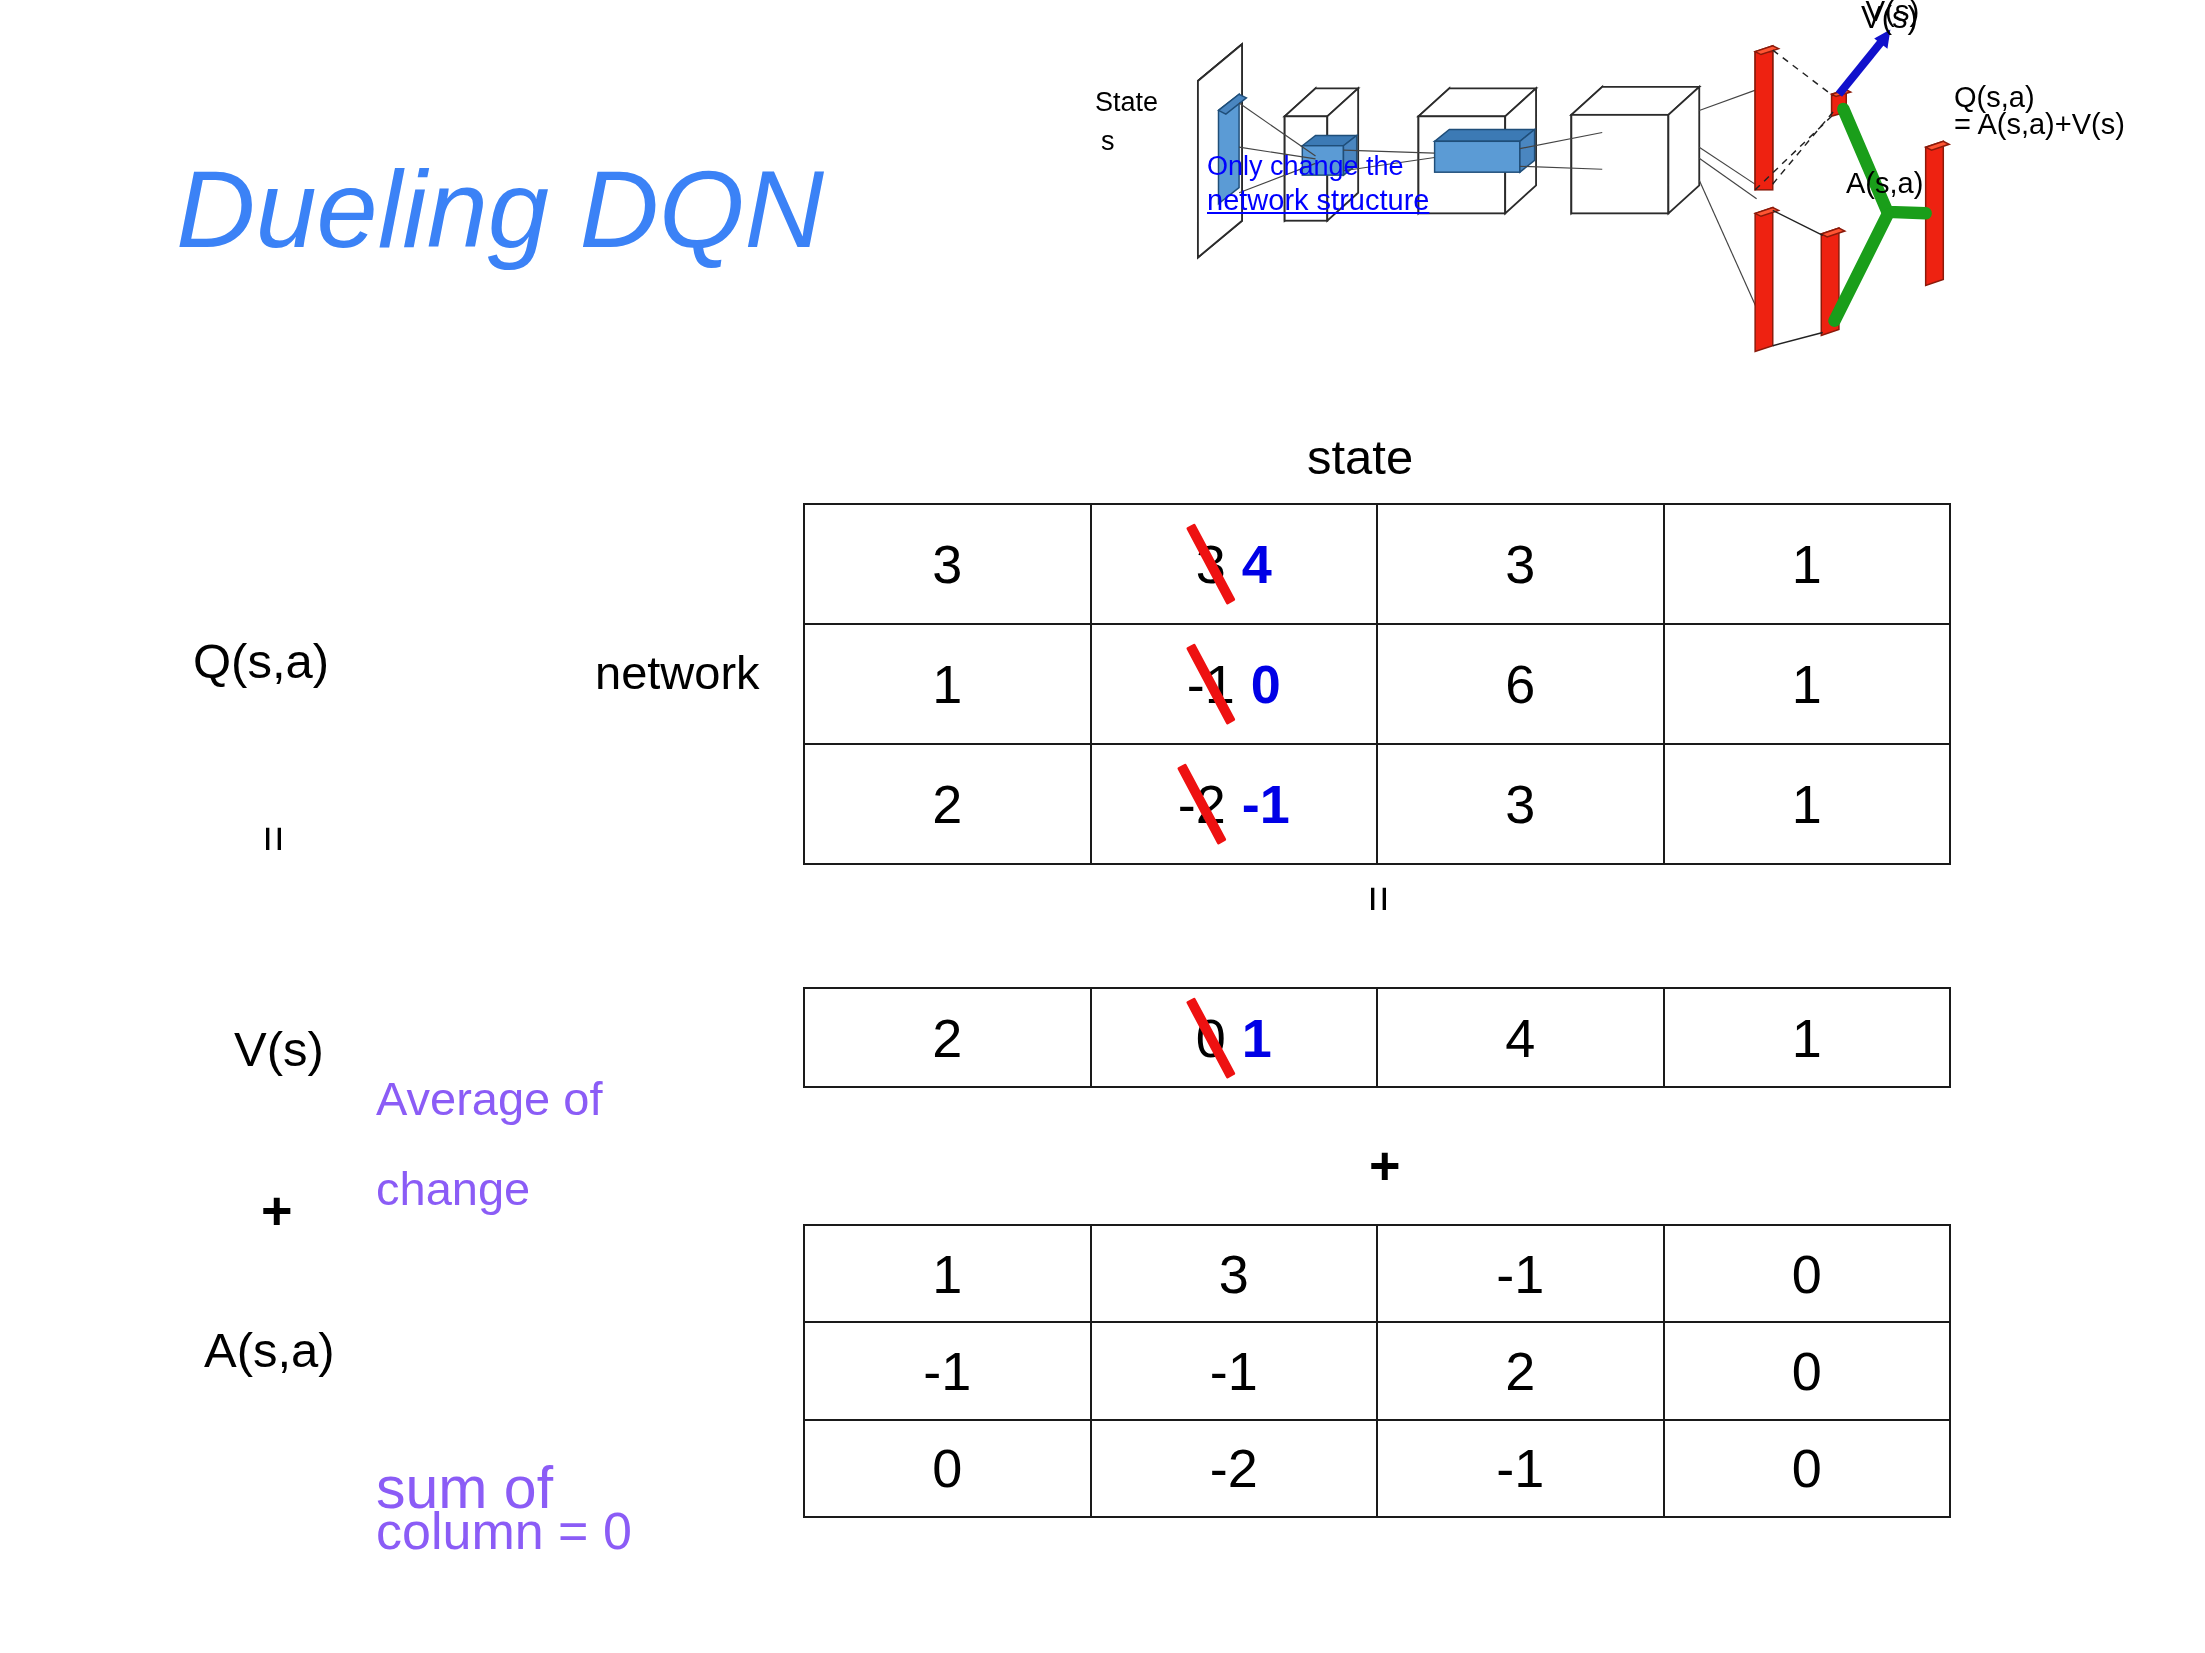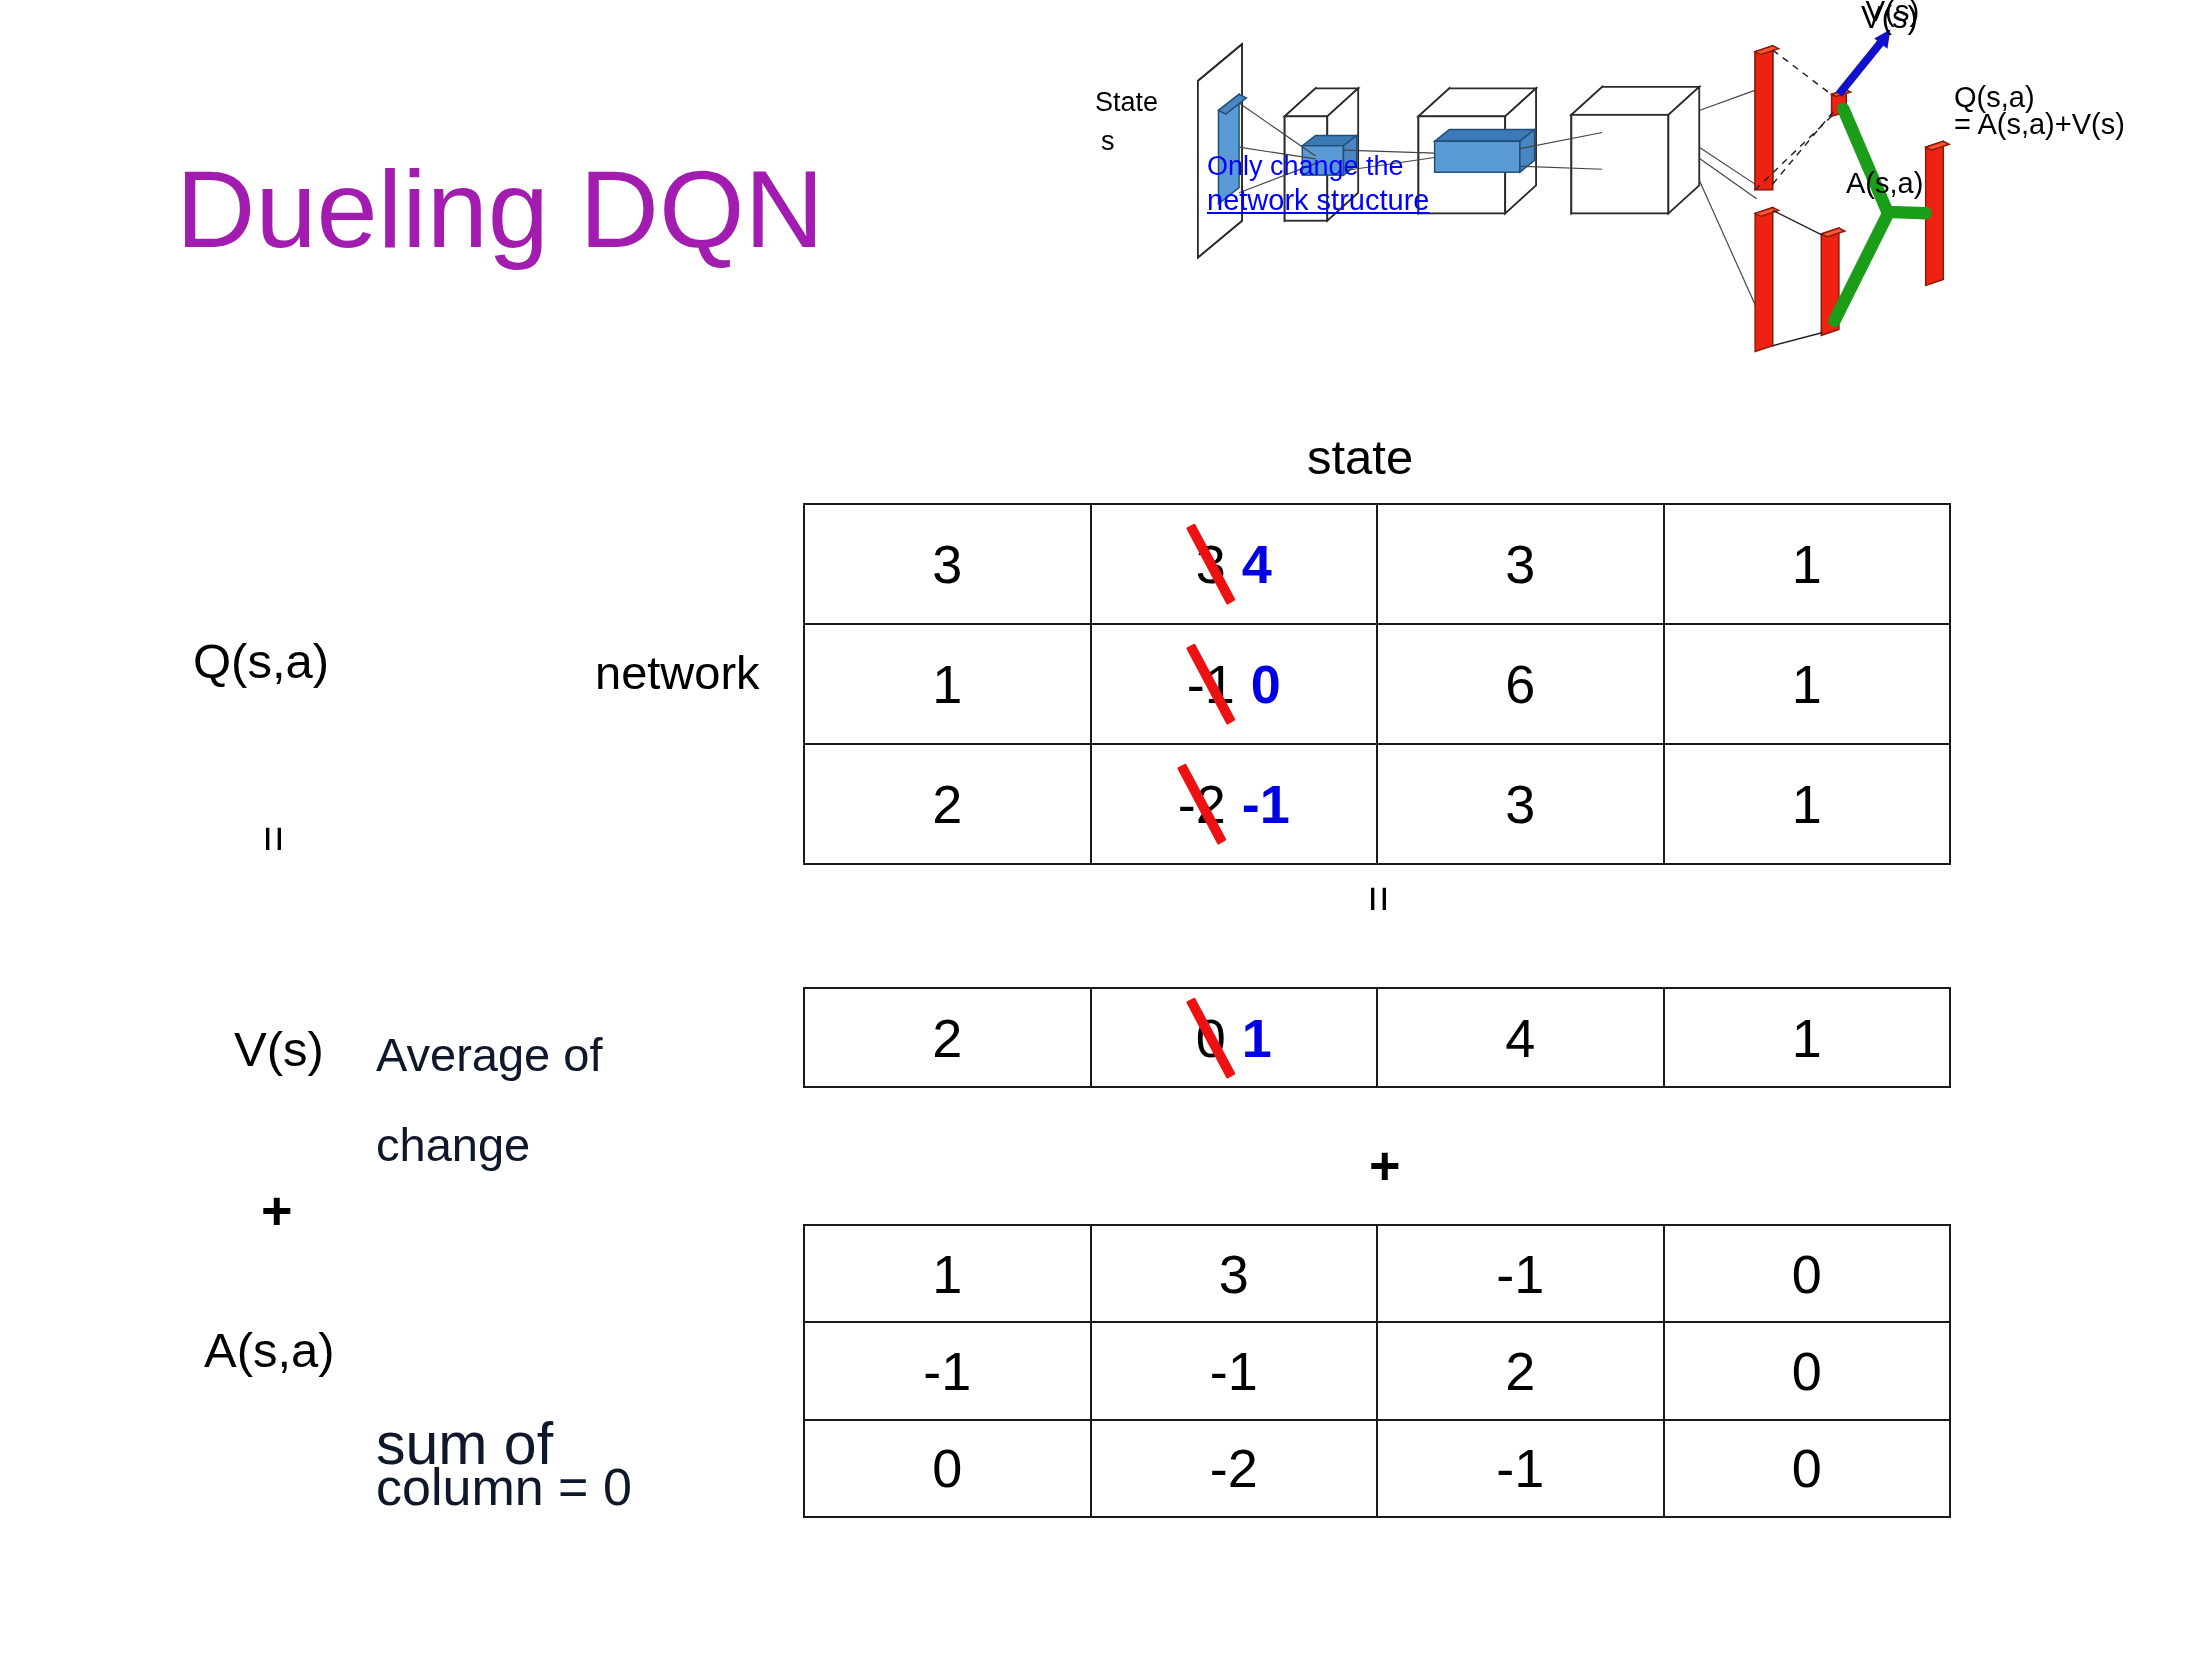--- a/index.html
+++ b/index.html
@@ -21,41 +21,42 @@
   .abs { position: absolute; }
 
   
   #title {
     left: 176px;
     top: 154px;
     font-size: 110px;
     line-height: 1;
     font-weight: 400;
     letter-spacing: 0px;
-    color: #a21caf;
+    color: #3b82f6;
     white-space: nowrap;
+    font-style: italic;
   }
 
   
   #diagram {
     left: 1095px;
     top: 0px;
     width: 1110px;
     height: 412px;
   }
   #diagram svg { display: block; }
 
   
   .lbl {
     font-size: 46px;
     line-height: 1.12;
     white-space: nowrap;
     color: #000000;
   }
-  .lbl-blue { color: #0f172a; }
+  .lbl-blue { color: #8b5cf6; margin-top: 44px; }
 
   
   .grid {
     position: absolute;
     border: 2.9px solid #1a1a1a;
     box-sizing: border-box;
     display: flex;
     flex-direction: column;
     background: #ffffff;
   }

